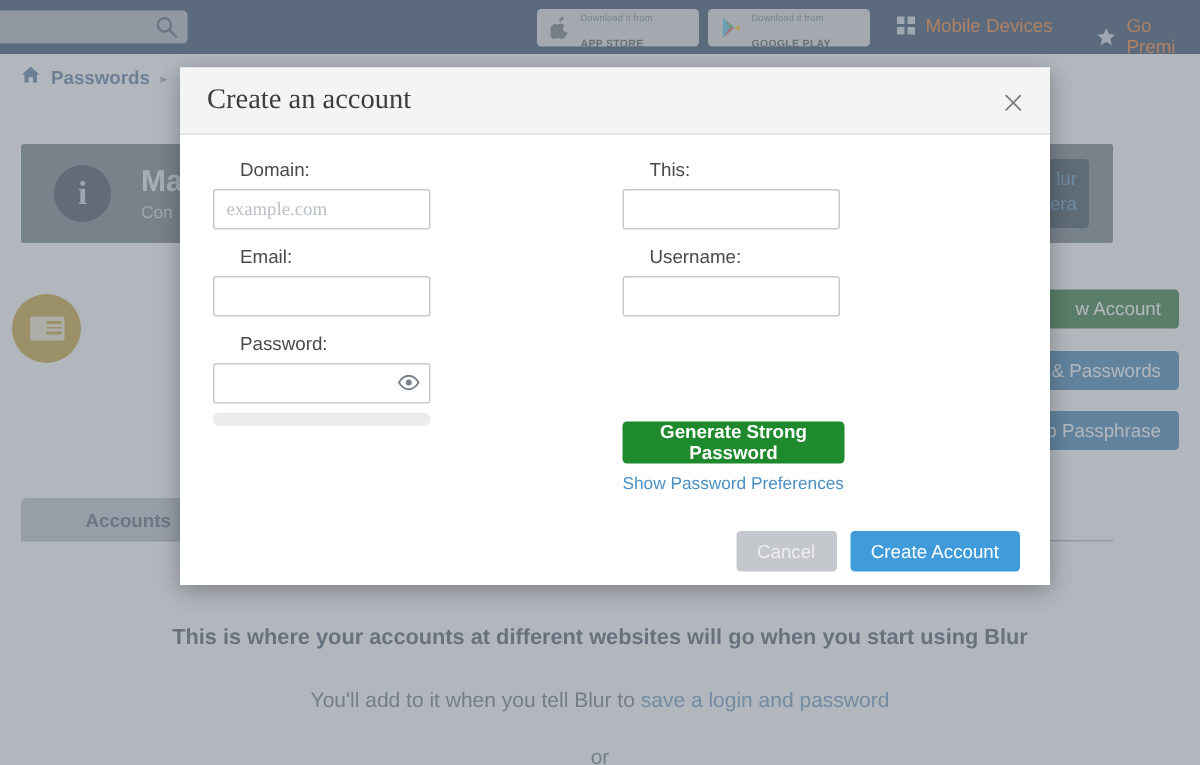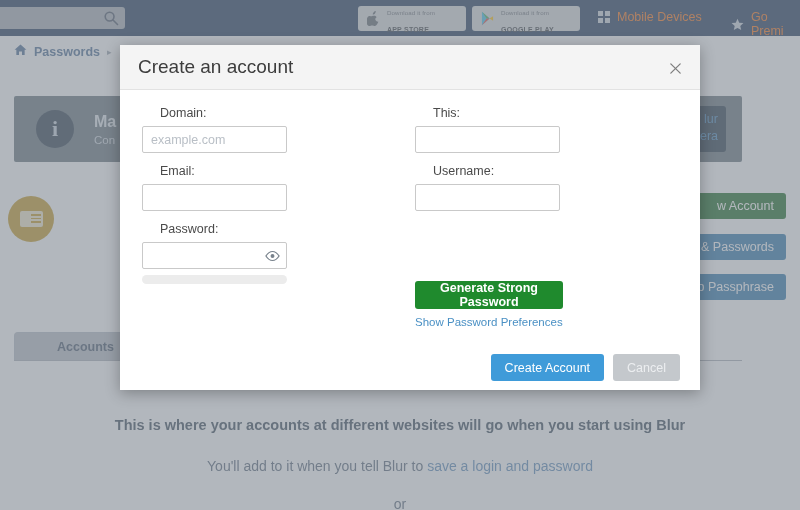--- a/index.html
+++ b/index.html
@@ -68,21 +68,21 @@
     background: #66747d; border-radius: 2px;
     display: flex; align-items: center; padding: 0 22px; gap: 20px;
   }
   .info-icon {
     width: 38px; height: 38px; border-radius: 50%;
     background: #2b3a4a; color: #c8d2dc;
     display:flex; align-items:center; justify-content:center;
     font-size: 22px; font-weight: bold; font-family: "Liberation Serif", serif;
     flex: 0 0 auto;
   }
-  .info-text .it-title { font-size: 16px; color: #e2e7ec; font-weight: bold; }
+  .info-text .it-title { font-size: 20px; color: #e2e7ec; font-weight: bold; }
   .info-text .it-sub { font-size: 11.5px; color: #cfd6dd; margin-top: 3px; }
   .opera-chip {
     position: absolute; right: 16px; top: 10px; width: 110px; height: 46px;
     background: #273747; border-radius: 3px; padding: 5px 8px;
     color: #4a8cc0; font-size: 12.5px; line-height: 1.35; text-align: right;
   }
 
   
   .hero {
     position: absolute; left: 0; top: 180px; width: 800px; height: 130px;
@@ -150,40 +150,40 @@
 
   
   #modal {
     position: absolute; left: 120px; top: 45px; width: 580px; height: 345px;
     background: #ffffff;
     box-shadow: 0 3px 14px rgba(0,0,0,0.30);
   }
   .modal-head {
     position: relative; height: 45px; background: #f4f4f4;
     border-bottom: 1px solid #e2e2e2;
-    display: flex; align-items: center; padding: 0 18px;
+    display: flex; align-items: center; padding: 0 18px; font-family: Liberation Serif, serif;
   }
   .modal-title { font-size: 19px; color: #3d3d3d; }
   .modal-close {
     position: absolute; right: 14px; top: 12px; width: 22px; height: 22px;
     display: flex; align-items: center; justify-content: center;
     color: #7c7c7c; font-size: 19px; cursor: pointer; line-height: 1;
   }
 
   .modal-body { position: relative; height: 255px; padding: 18px 22px 0 22px; }
   .col-left { position: absolute; left: 22px; top: 16px; width: 150px; }
   .col-right { position: absolute; left: 295px; top: 16px; width: 150px; }
 
   .fld-label { font-size: 12.5px; color: #4a4a4a; margin-bottom: 6px; margin-left: 18px; }
   .fld {
     width: 145px; height: 27px;
     border: 1px solid #c9c9c9; border-radius: 2px;
     background: #fff; font-size: 12.5px; color: #333;
     padding: 0 8px; outline: none;
-    font-family: Liberation Sans, sans-serif;
+    font-family: Liberation Serif, serif;
   }
   .fld::placeholder { color: #b9bfc6; }
   .fld-gap { height: 11px; }
 
   .pw-wrap { position: relative; width: 145px; }
   .pw-eye {
     position: absolute; right: 7px; top: 6px; width: 15px; height: 15px;
     color: #78828c; cursor: pointer;
   }
   .pw-meter {
@@ -395,17 +395,17 @@
         <input class="fld" type="text" placeholder="" style="">
         <div class="fld-gap"></div>
         <div class="fld-label">Username:</div>
         <input class="fld" type="text" placeholder="" style="">
         <button class="gen-btn">Generate Strong Password</button>
         <a class="pref-link" href="#">Show Password Preferences</a>
       </div>
     </div>
 
     <div class="modal-foot">
+      <button class="btn btn-cancel">Cancel</button>
       <button class="btn btn-create">Create Account</button>
-      <button class="btn btn-cancel">Cancel</button>
     </div>
   </div>
 </div>
 
 </body></html>

